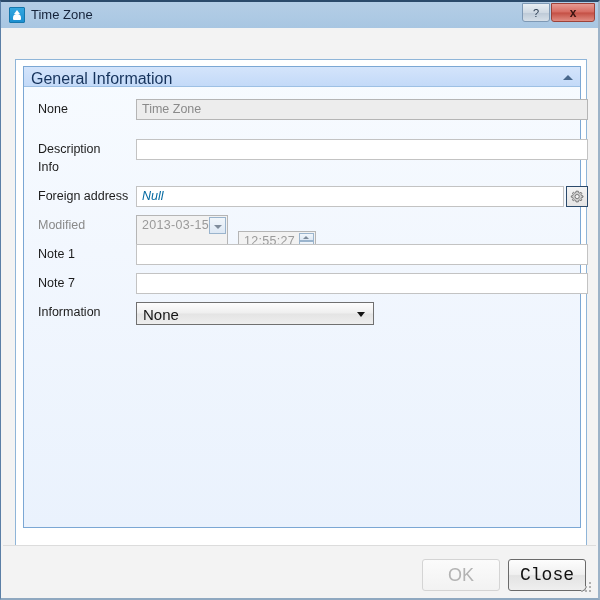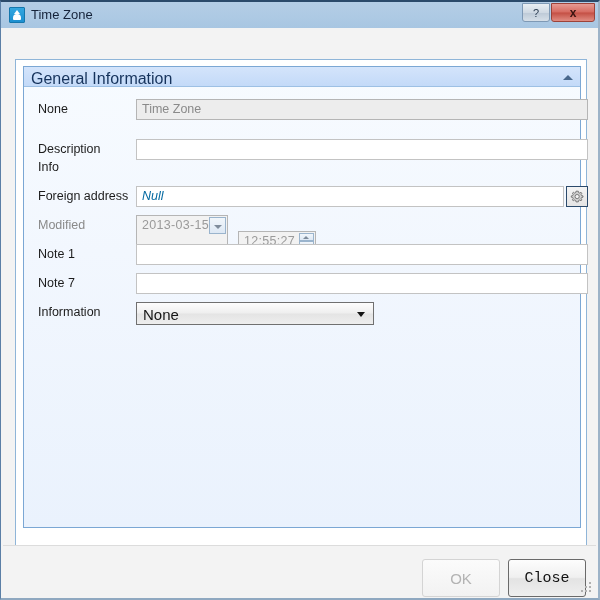--- a/index.html
+++ b/index.html
@@ -348,24 +348,24 @@
   .footer {
     position: absolute;
     left: 2px; right: 2px; bottom: 2px;
     height: 50px;
     background: #f3f3f3;
     border-top: 1px solid #dcdcdc;
   }
   .btn {
     position: absolute;
     top: 13px;
-    width: 78px; height: 38px;
+    width: 78px; height: 32px;
     box-sizing: border-box;
     border-radius: 3px;
-    font-size: 15px;
+    font-size: 18px;
     display: flex;
     align-items: center;
     justify-content: center;
   }
   .btn.ok {
     right: 96px;
     border: 1px solid #d4d4d4;
     background: linear-gradient(to bottom, #fbfbfb 0%, #f2f2f2 100%);
     color: #b3b3b3;
   }

